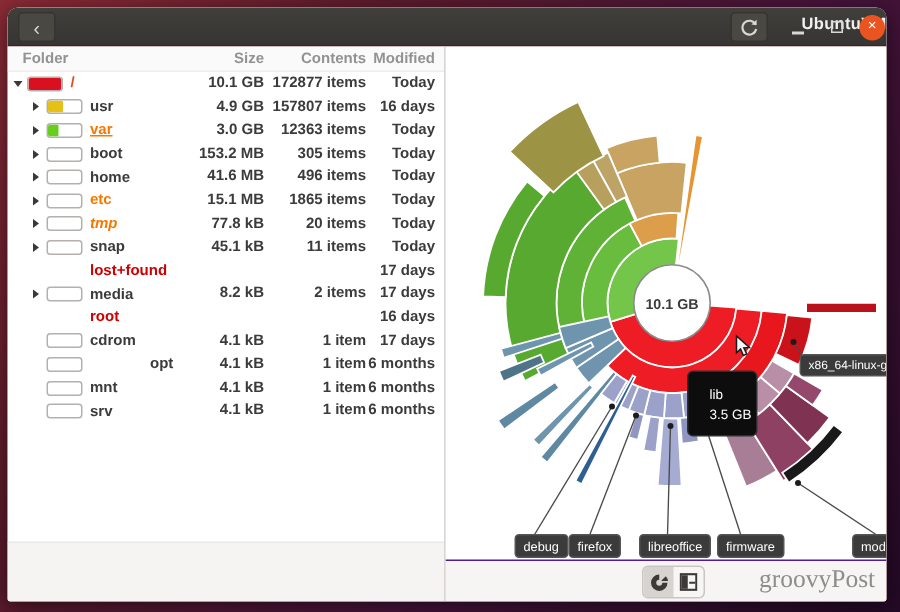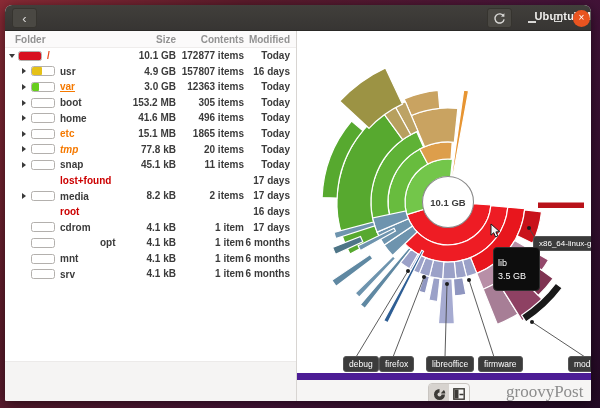--- a/index.html
+++ b/index.html
@@ -73,28 +73,28 @@
     position:absolute; background:#3b3b3b; color:#fff; font-size:8.5px;
     padding:2px 5px; border-radius:3px; white-space:nowrap; border:1px solid #555;
   }
   .b-x86 { left:236px; top:205px; font-size:8px; }
   .b-debug { left:46px; top:325px; }
   .b-firefox { left:82px; top:325px; }
   .b-libre { left:129px; top:325px; }
   .b-firmware { left:181px; top:325px; }
   .b-modules { left:271px; top:325px; }
   .tooltip {
-    position:absolute; left:196px; top:216px; width:47px; height:44px;
+    position:absolute; left:161px; top:216px; width:47px; height:44px;
     background:#0d0d0d; border:1px solid #2e2e2e; border-radius:4px;
-    color:#fff; font-size:9px; padding:9px 0 0 4px; line-height:13px;
+    color:#fff; font-size:9px; padding:9px 0 0 14px; line-height:13px;
   }
   .cursor { position:absolute; left:193px; top:192px; }
   .right-footer {
     position:absolute; left:0; right:0; top:342px; bottom:0;
-    background:#f6f5f4; border-top:7px solid #4c1d95;
+    background:#f6f5f4; border-top:1px solid #4c1d95;
   }
   .view-toggle {
     position:absolute; left:131px; top:3px; display:flex;
     border:1px solid #c9c5c1; border-radius:4px; overflow:hidden; background:#f7f6f5;
   }
   .vt-btn { width:20px; height:20px; display:flex; align-items:center; justify-content:center; }
   .vt-btn.active { background:#d7d3cf; }
   .watermark {
     position:absolute; left:209px; top:2px; width:82px;
     font-family:"Liberation Serif", serif; font-size:17px; color:#8d8d8d;

